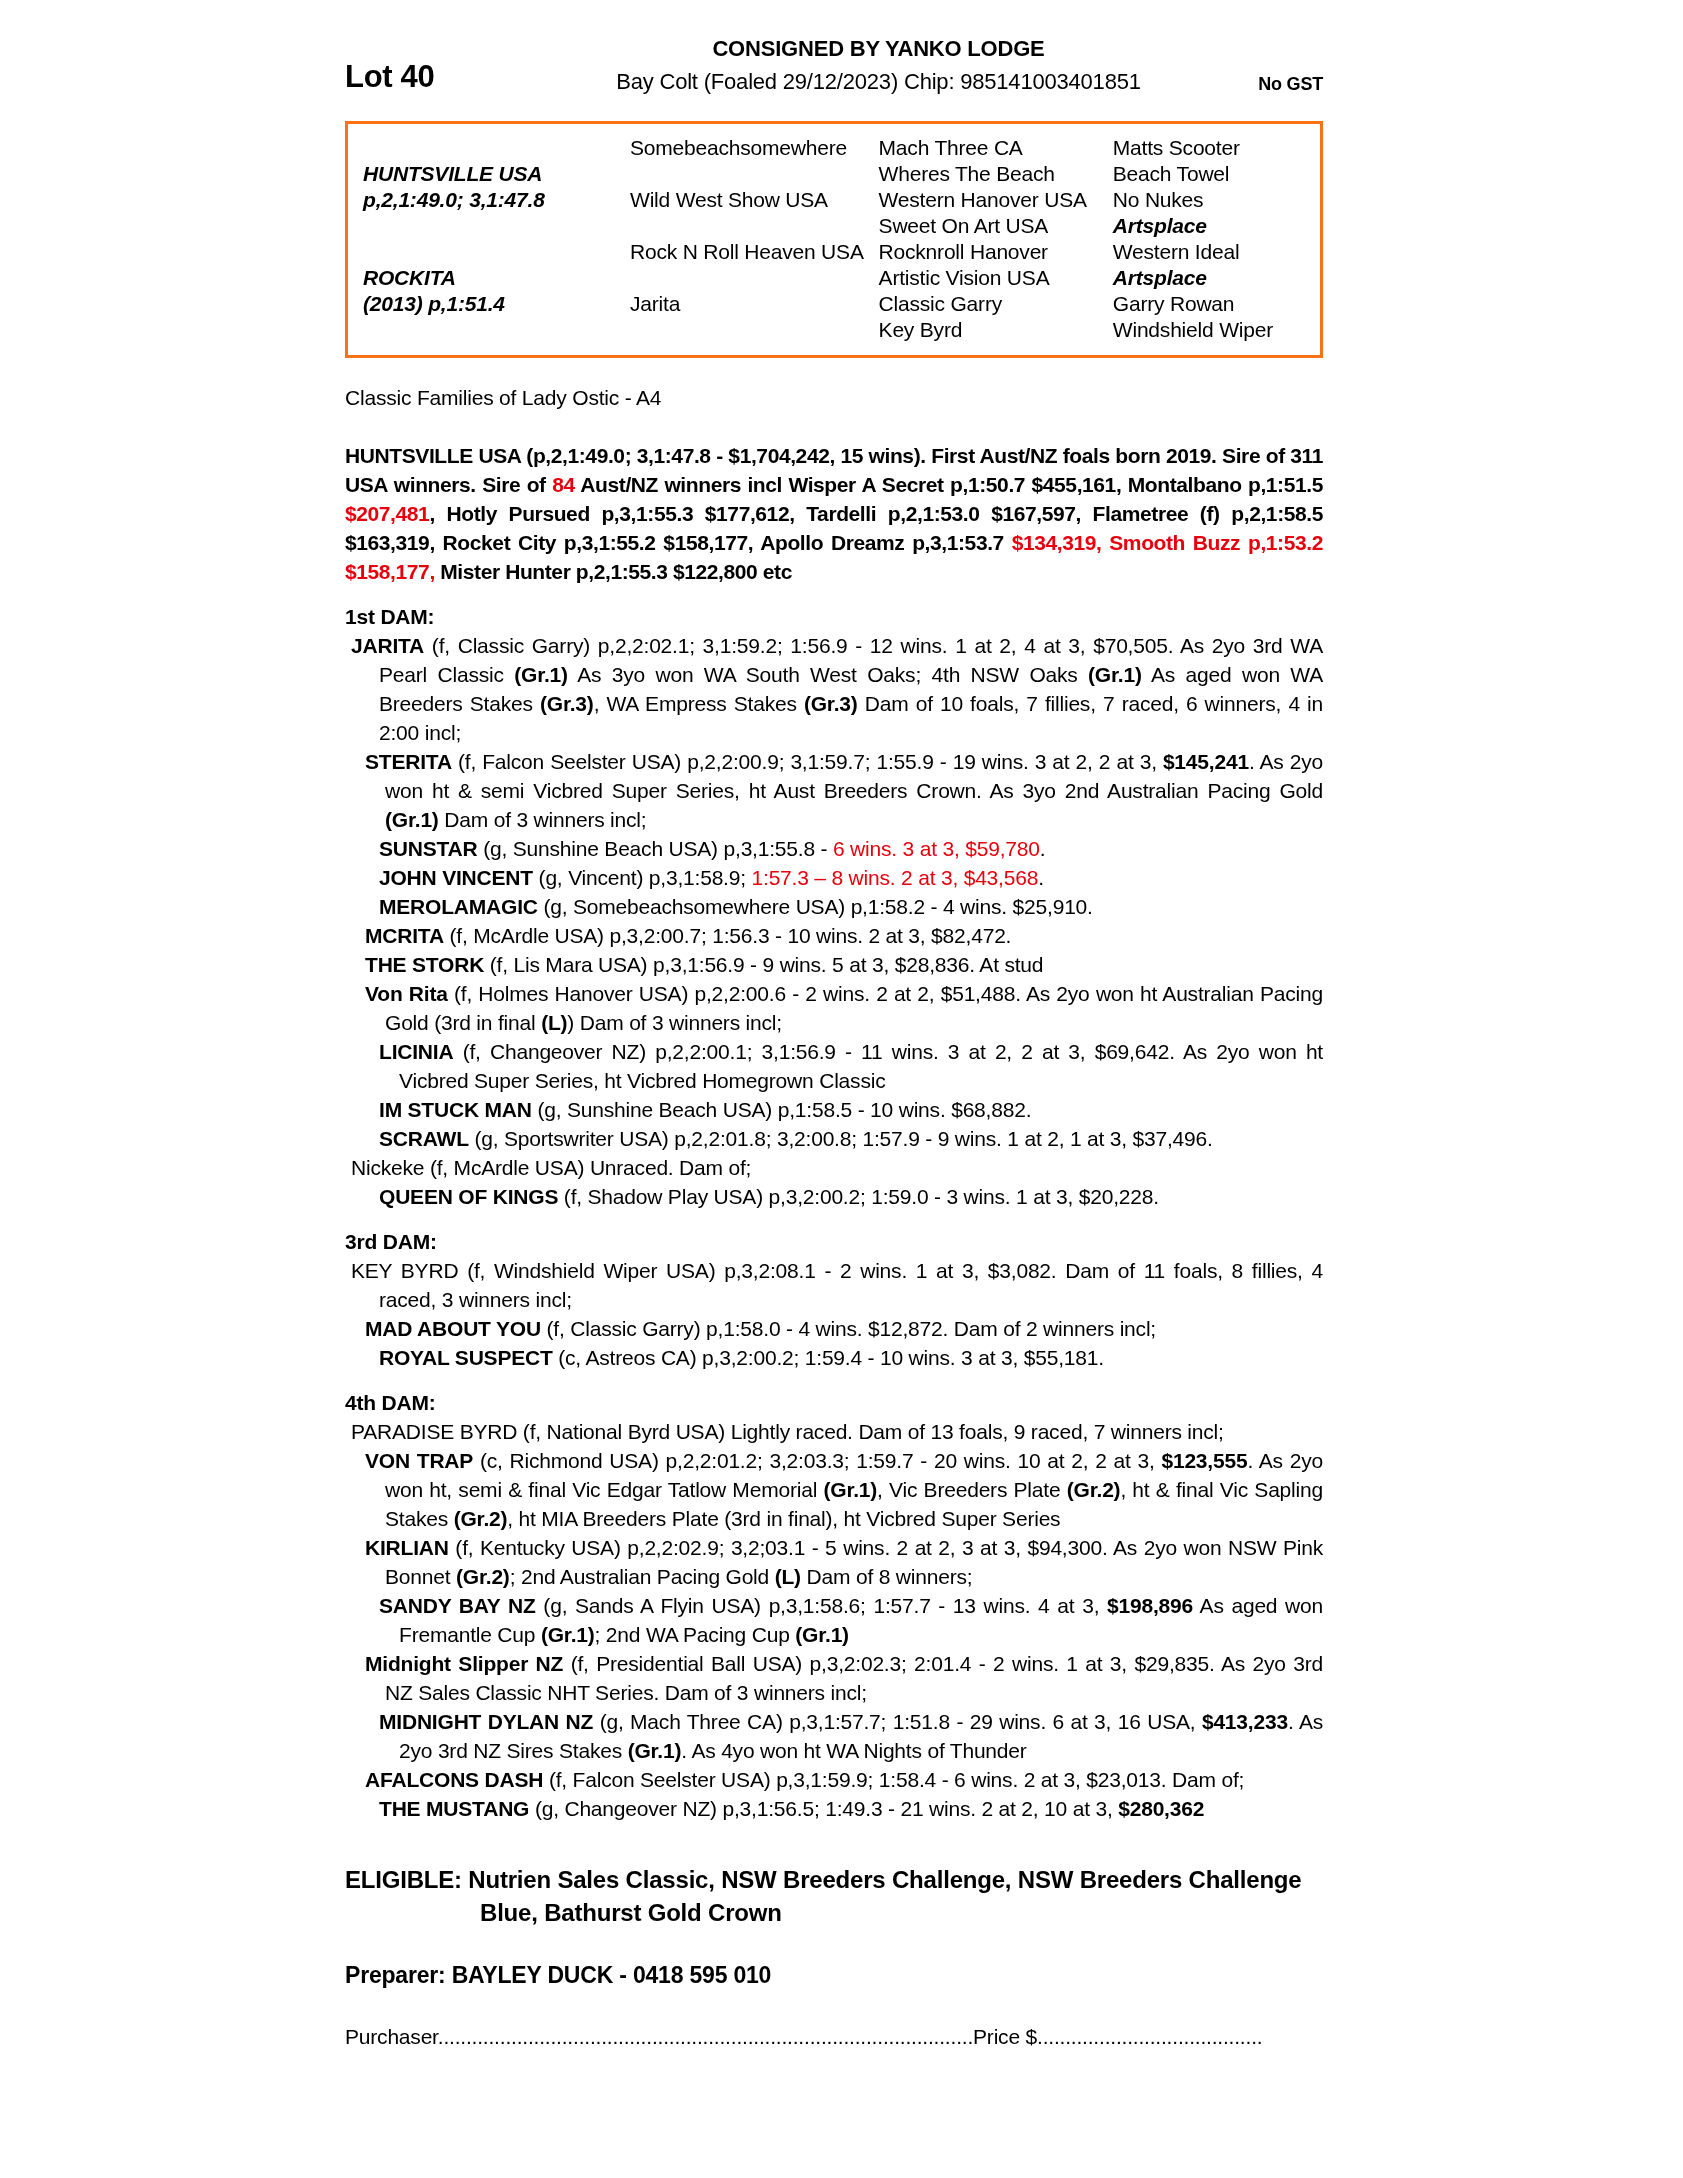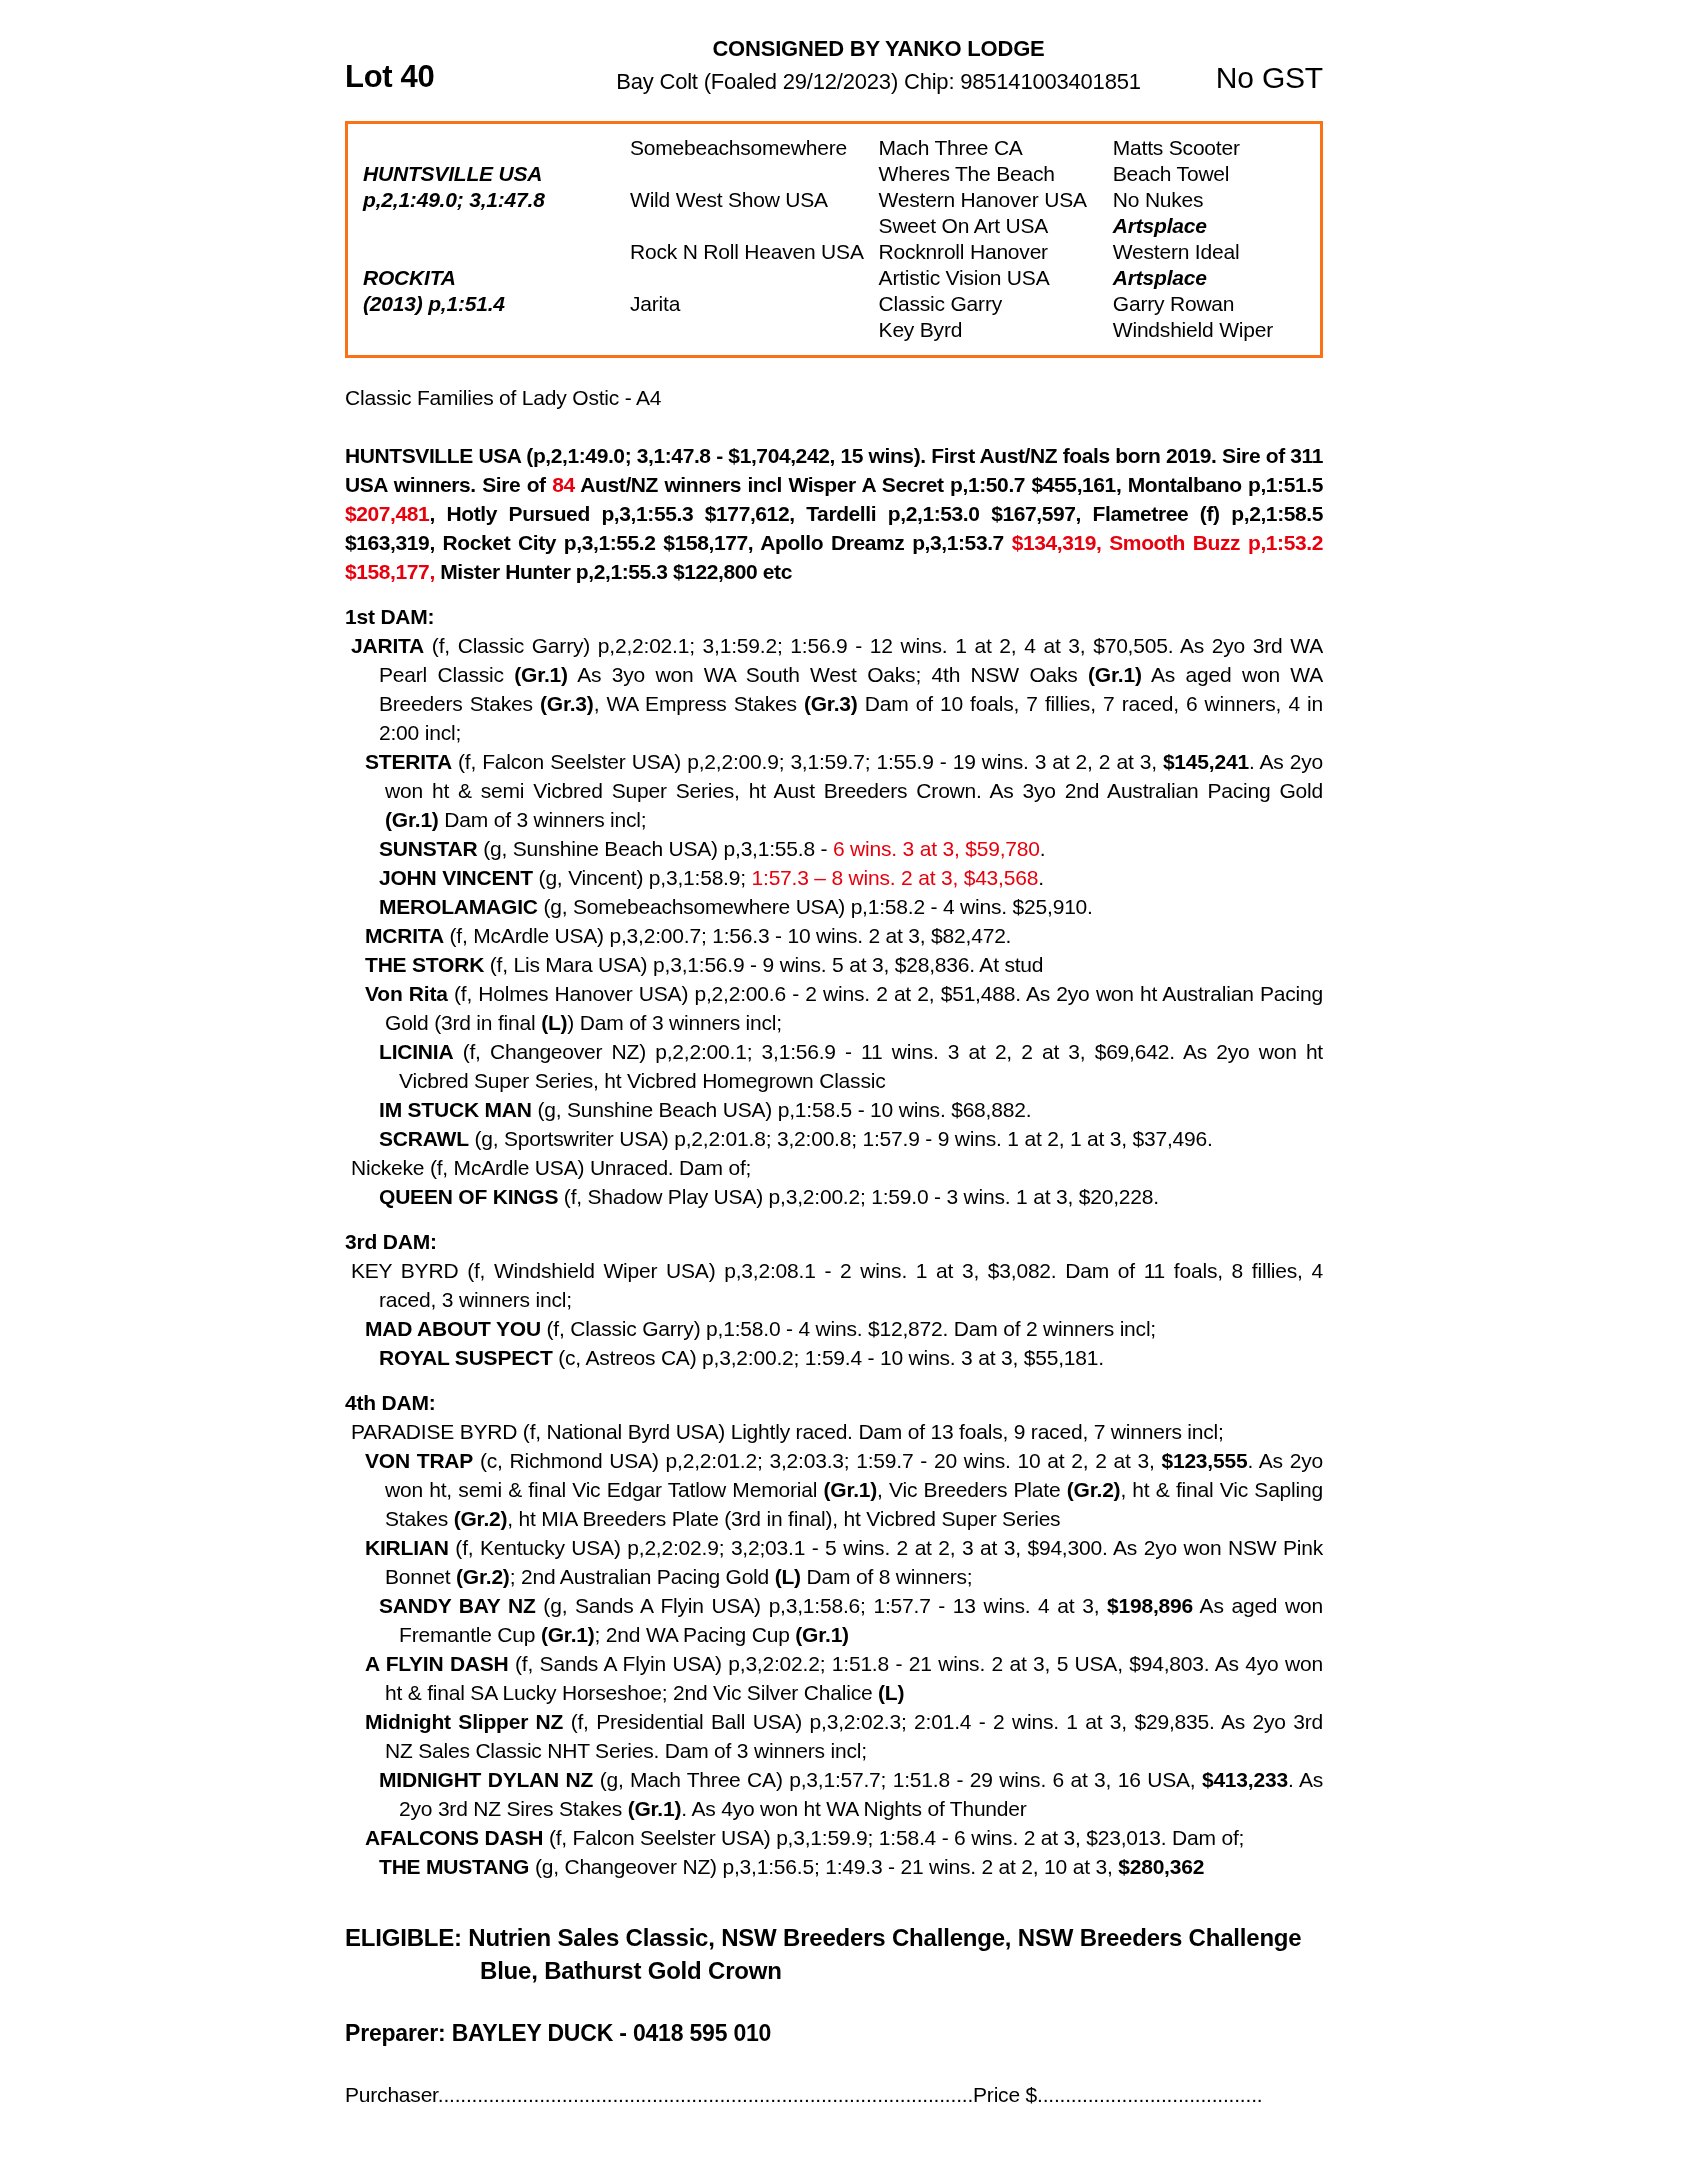--- a/index.html
+++ b/index.html
@@ -16,21 +16,21 @@
     position:absolute;
     left:345px; top:36px;
     width:978px;
   }
   
   .hdr{display:flex; align-items:flex-end;}
   .hdr .lot{width:208px; font-size:31px; font-weight:bold; letter-spacing:-0.3px;}
   .hdr .mid{flex:1; text-align:center;}
   .hdr .consigned{font-size:22px; font-weight:bold; letter-spacing:-0.2px;}
   .hdr .subtitle{font-size:22px; margin-top:7px; letter-spacing:-0.2px;}
-  .hdr .gst{width:119px; text-align:right; font-size:30px; font-weight:normal; letter-spacing:-0.2px;}
+  .hdr .gst{width:119px; text-align:right; font-size:18px; font-weight:bold; letter-spacing:-0.2px;}
   
   .ped-table{
     margin-top:26px;
     border:3px solid #f97316;
     display:grid;
     grid-template-columns:29.5fr 26fr 24.5fr 20fr;
     grid-auto-rows:26px;
     padding:11px 16px 12px 0;
     font-size:21px;
     letter-spacing:-0.2px;
@@ -133,21 +133,20 @@
         <p class="l3"><span class="b">QUEEN OF KINGS</span><span> (f, Shadow Play USA) p,3,2:00.2; 1:59.0 - 3 wins. 1 at 3, $20,228.</span></p>
         <p class="h"><span>3rd DAM:</span></p>
         <p class="l1"><span>KEY BYRD (f, Windshield Wiper USA) p,3,2:08.1 - 2 wins. 1 at 3, $3,082. Dam of 11 foals, 8 fillies, 4 raced, 3 winners incl;</span></p>
         <p class="l2"><span class="b">MAD ABOUT YOU</span><span> (f, Classic Garry) p,1:58.0 - 4 wins. $12,872. Dam of 2 winners incl;</span></p>
         <p class="l3"><span class="b">ROYAL SUSPECT</span><span> (c, Astreos CA) p,3,2:00.2; 1:59.4 - 10 wins. 3 at 3, $55,181.</span></p>
         <p class="h"><span>4th DAM:</span></p>
         <p class="l1"><span>PARADISE BYRD (f, National Byrd USA) Lightly raced. Dam of 13 foals, 9 raced, 7 winners incl;</span></p>
         <p class="l2"><span class="b">VON TRAP</span><span> (c, Richmond USA) p,2,2:01.2; 3,2:03.3; 1:59.7 - 20 wins. 10 at 2, 2 at 3, </span><span class="b">$123,555</span><span>. As 2yo won ht, semi &amp; final Vic Edgar Tatlow Memorial </span><span class="b">(Gr.1)</span><span>, Vic Breeders Plate </span><span class="b">(Gr.2)</span><span>, ht &amp; final Vic Sapling Stakes </span><span class="b">(Gr.2)</span><span>, ht MIA Breeders Plate (3rd in final), ht Vicbred Super Series</span></p>
         <p class="l2"><span class="b">KIRLIAN</span><span> (f, Kentucky USA) p,2,2:02.9; 3,2;03.1 - 5 wins. 2 at 2, 3 at 3, $94,300. As 2yo won NSW Pink Bonnet </span><span class="b">(Gr.2)</span><span>; 2nd Australian Pacing Gold </span><span class="b">(L)</span><span> Dam of 8 winners;</span></p>
         <p class="l3"><span class="b">SANDY BAY NZ</span><span> (g, Sands A Flyin USA) p,3,1:58.6; 1:57.7 - 13 wins. 4 at 3, </span><span class="b">$198,896</span><span> As aged won Fremantle Cup </span><span class="b">(Gr.1)</span><span>; 2nd WA Pacing Cup </span><span class="b">(Gr.1)</span></p>
-        <p class="l2"><span class="b">A FLYIN DASH</span><span> (f, Sands A Flyin USA) p,3,2:02.2; 1:51.8 - 21 wins. 2 at 3, 5 USA, $94,803. As 4yo won ht &amp; final SA Lucky Horseshoe; 2nd Vic Silver Chalice </span><span class="b">(L)</span></p>
         <p class="l2"><span class="b">Midnight Slipper NZ</span><span> (f, Presidential Ball USA) p,3,2:02.3; 2:01.4 - 2 wins. 1 at 3, $29,835. As 2yo 3rd NZ Sales Classic NHT Series. Dam of 3 winners incl;</span></p>
         <p class="l3"><span class="b">MIDNIGHT DYLAN NZ</span><span> (g, Mach Three CA) p,3,1:57.7; 1:51.8 - 29 wins. 6 at 3, 16 USA, </span><span class="b">$413,233</span><span>. As 2yo 3rd NZ Sires Stakes </span><span class="b">(Gr.1)</span><span>. As 4yo won ht WA Nights of Thunder</span></p>
         <p class="l2"><span class="b">AFALCONS DASH</span><span> (f, Falcon Seelster USA) p,3,1:59.9; 1:58.4 - 6 wins. 2 at 3, $23,013. Dam of;</span></p>
         <p class="l3"><span class="b">THE MUSTANG</span><span> (g, Changeover NZ) p,3,1:56.5; 1:49.3 - 21 wins. 2 at 2, 10 at 3, </span><span class="b">$280,362</span></p>
         <p class="eligible"><span>ELIGIBLE: Nutrien Sales Classic, NSW Breeders Challenge, NSW Breeders Challenge Blue, Bathurst Gold Crown</span></p>
         <p class="preparer"><span>Preparer: BAYLEY DUCK - 0418 595 010</span></p>
         <p class="purchaser"><span>Purchaser</span><span>...............................................................................................</span><span>Price $</span><span>........................................</span></p>
       </div>
 
   </div>

